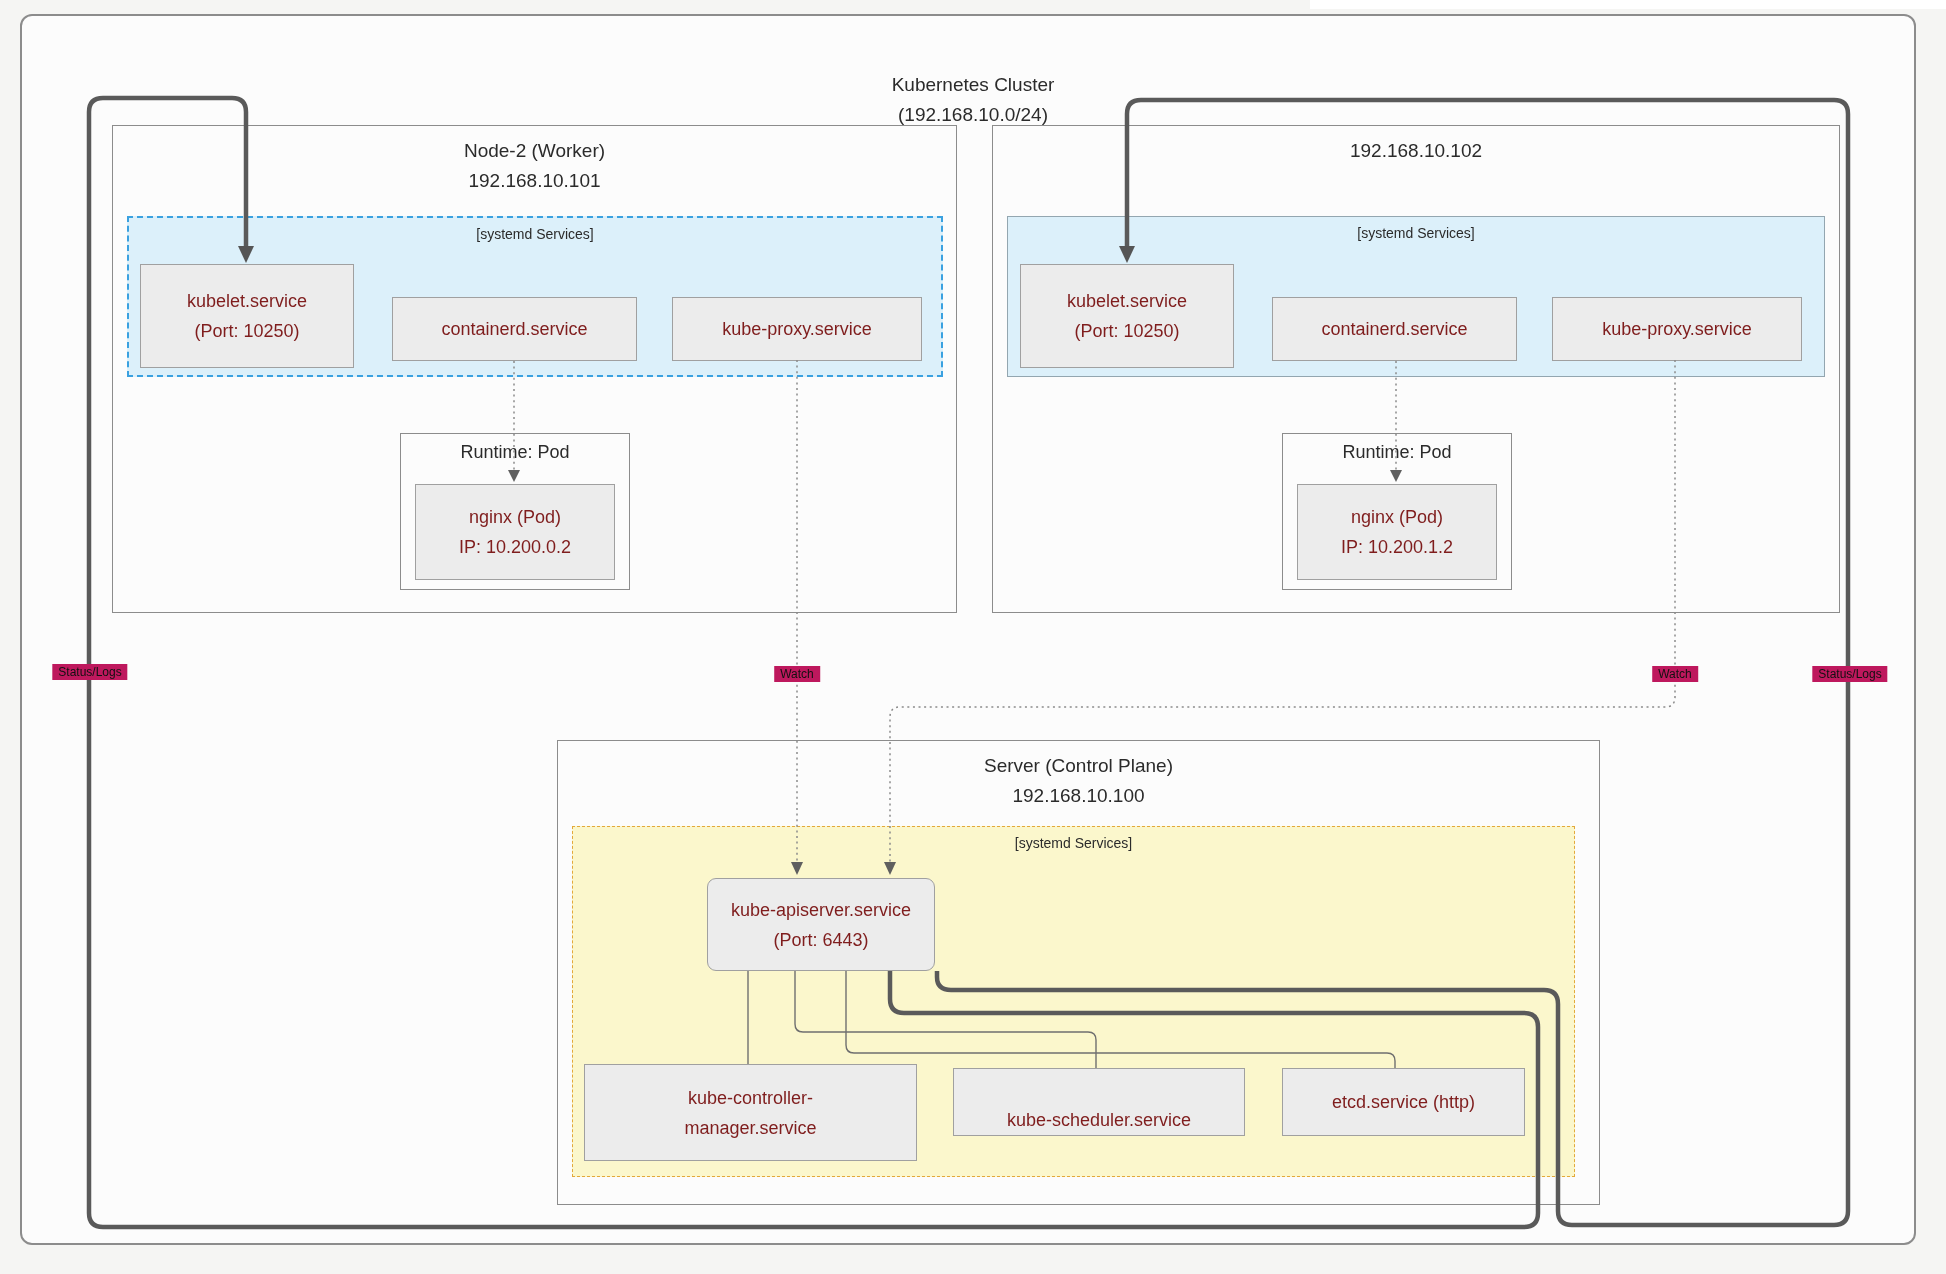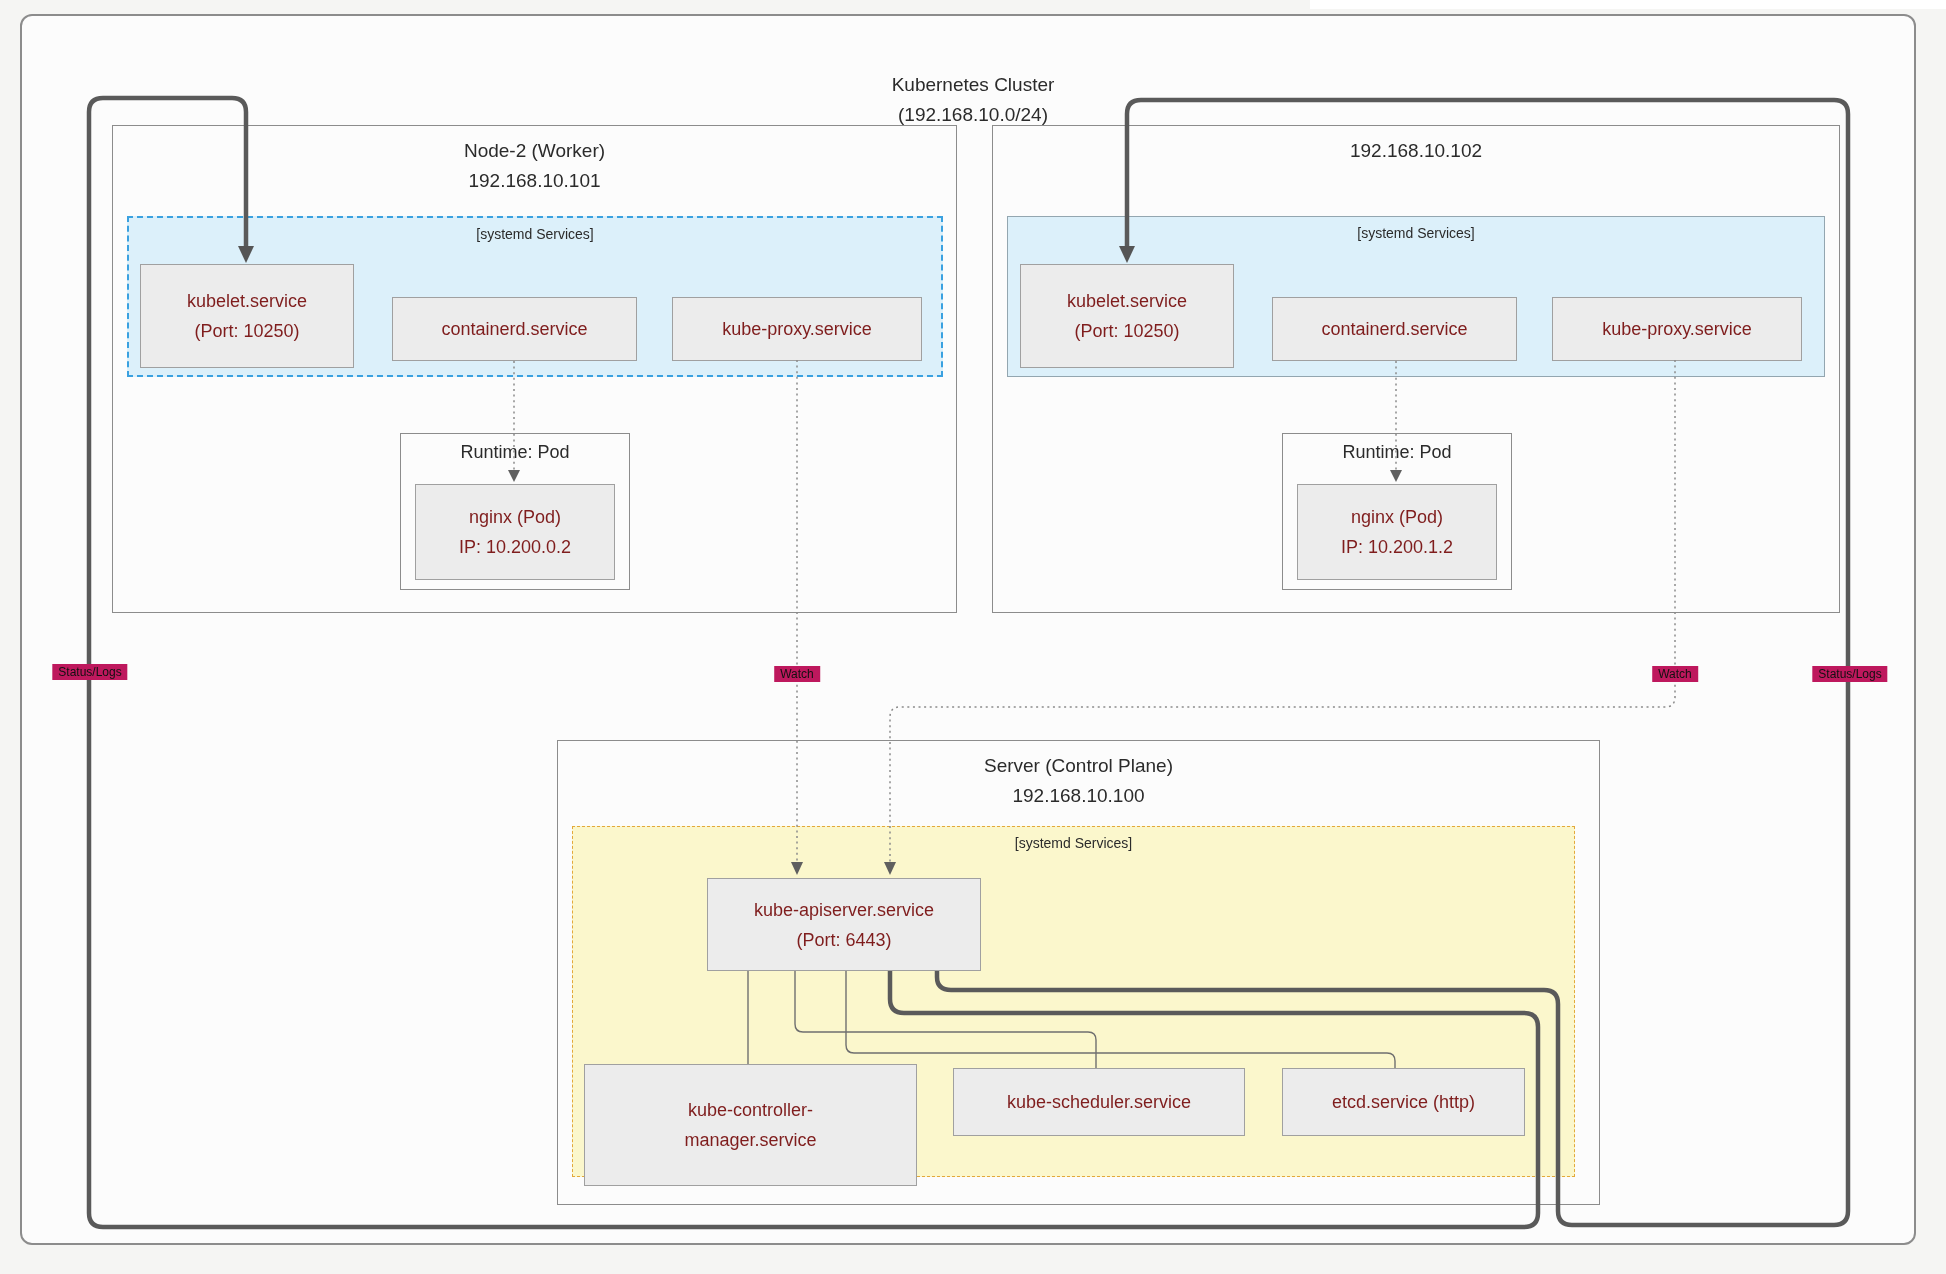--- a/index.html
+++ b/index.html
@@ -107,29 +107,29 @@
 
   <div class="abs big-box" style="left:557px;top:740px;width:1043px;height:465px;">
     <div class="hdr">
       <span class="t-line">Server (Control Plane)</span>
       <span class="t-line">192.168.10.100</span>
     </div>
   </div>
   <div class="abs systemd systemd-yellow" style="left:572px;top:826px;width:1003px;height:351px;">
     <div class="systemd-label">[systemd Services]</div>
   </div>
-  <div class="abs svc" style="left:707px;top:878px;width:274px;height:93px;">
+  <div class="abs svc" style="left:707px;top:878px;width:228px;height:93px;border-radius:9px;">
     <span>kube-apiserver.service</span>
     <span>(Port: 6443)</span>
   </div>
-  <div class="abs svc" style="left:584px;top:1064px;width:333px;height:122px;">
+  <div class="abs svc" style="left:584px;top:1064px;width:333px;height:97px;">
     <span>kube-controller-</span>
     <span>manager.service</span>
   </div>
-  <div class="abs svc" style="left:953px;top:1068px;width:292px;height:68px;">
+  <div class="abs svc" style="left:953px;top:1068px;width:292px;height:68px;justify-content:flex-end;">
     <span>kube-scheduler.service</span>
   </div>
   <div class="abs svc" style="left:1282px;top:1068px;width:243px;height:68px;">
     <span>etcd.service (http)</span>
   </div>
 
   <svg class="abs wires" width="1946" height="1274" viewBox="0 0 1946 1274">
 
     <path d="M890 971 L890 999 Q890 1013 904 1013 L1524 1013 Q1538 1013 1538 1027 L1538 1213 Q1538 1227 1524 1227 L103 1227 Q89 1227 89 1213 L89 112 Q89 98 103 98 L232 98 Q246 98 246 112 L246 247" fill="none" stroke="#5a5a5a" stroke-width="4.5"></path>
     <polygon points="238,246 254,246 246,263" fill="#555555"></polygon>

